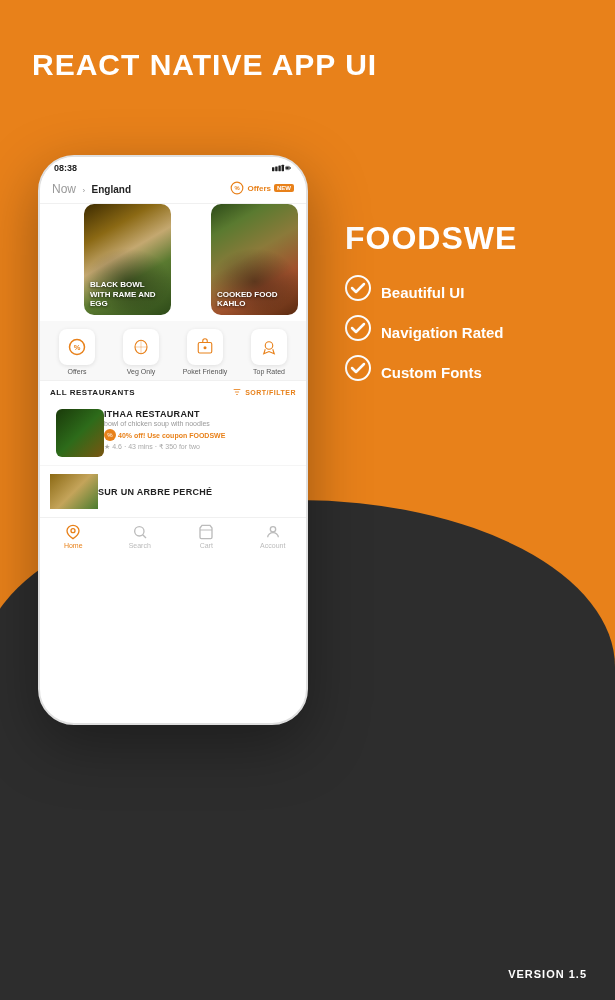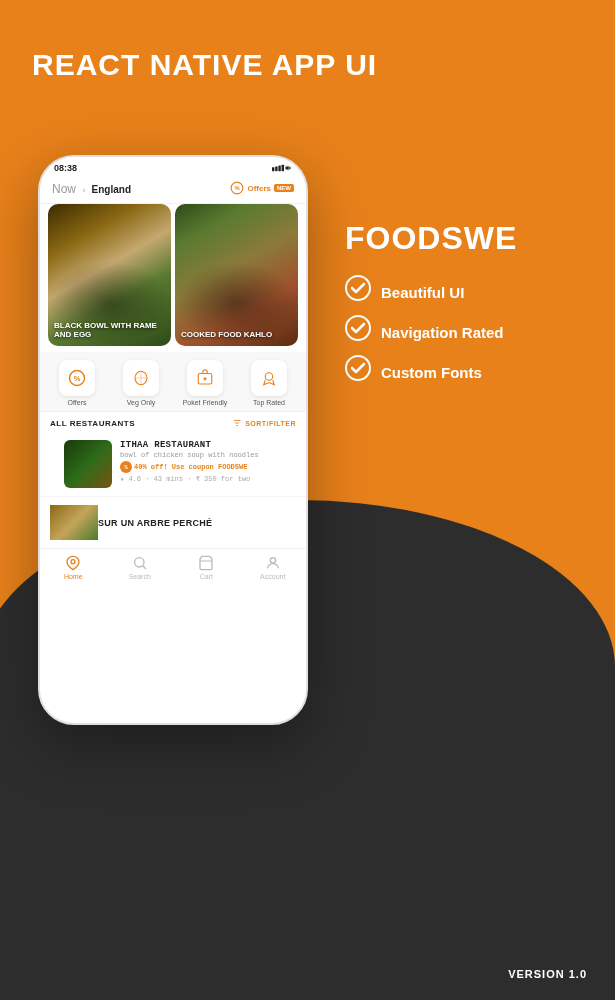--- a/index.html
+++ b/index.html
@@ -169,24 +169,25 @@
 
     
     .food-cards {
       display: flex;
       gap: 4px;
       padding: 0 8px 6px;
       background: #fff;
     }
     .food-card {
       flex: 1;
-      height: 142px;
+      height: 111px;
       border-radius: 10px;
       overflow: hidden;
       position: relative;
+      margin-left: 36px;
     }
     .food-card-label {
       position: absolute;
       bottom: 6px;
       left: 6px;
       right: 6px;
       font-size: 8px;
       font-weight: 800;
       color: #fff;
       text-shadow: 0 1px 3px rgba(0,0,0,0.7);
@@ -245,25 +246,23 @@
       font-size: 7px;
       font-weight: 700;
       color: #E8811A;
       letter-spacing: 0.5px;
     }
 
     
     .restaurant-item {
       display: flex;
       align-items: flex-start;
-      padding: 8px 24px;
-      gap: 8px;
+      padding: 8px 16px;
       background: #fff;
       border-bottom: 1px solid #f5f5f5;
-      font-family: Liberation Mono, monospace;
     }
     .restaurant-thumb {
       width: 48px;
       height: 48px;
       border-radius: 6px;
       background: linear-gradient(135deg, #2d5016 0%, #4a7c2f 50%, #8B6914 100%);
       flex-shrink: 0;
       overflow: hidden;
     }
     .restaurant-info {
@@ -568,15 +567,15 @@
             <circle cx="12" cy="8" r="4" stroke="#bbb" stroke-width="2"></circle>
             <path d="M4 20 C4 16, 8 13, 12 13 C16 13, 20 16, 20 20" stroke="#bbb" stroke-width="2" fill="none"></path>
           </svg>
           <span class="nav-label">Account</span>
         </div>
       </div>
 
     </div>
   </div>
 
-  <div class="version-text">VERSION 1.0</div>
+  <div class="version-text">VERSION 1.5</div>
 
 </div>
 
 </body></html>

